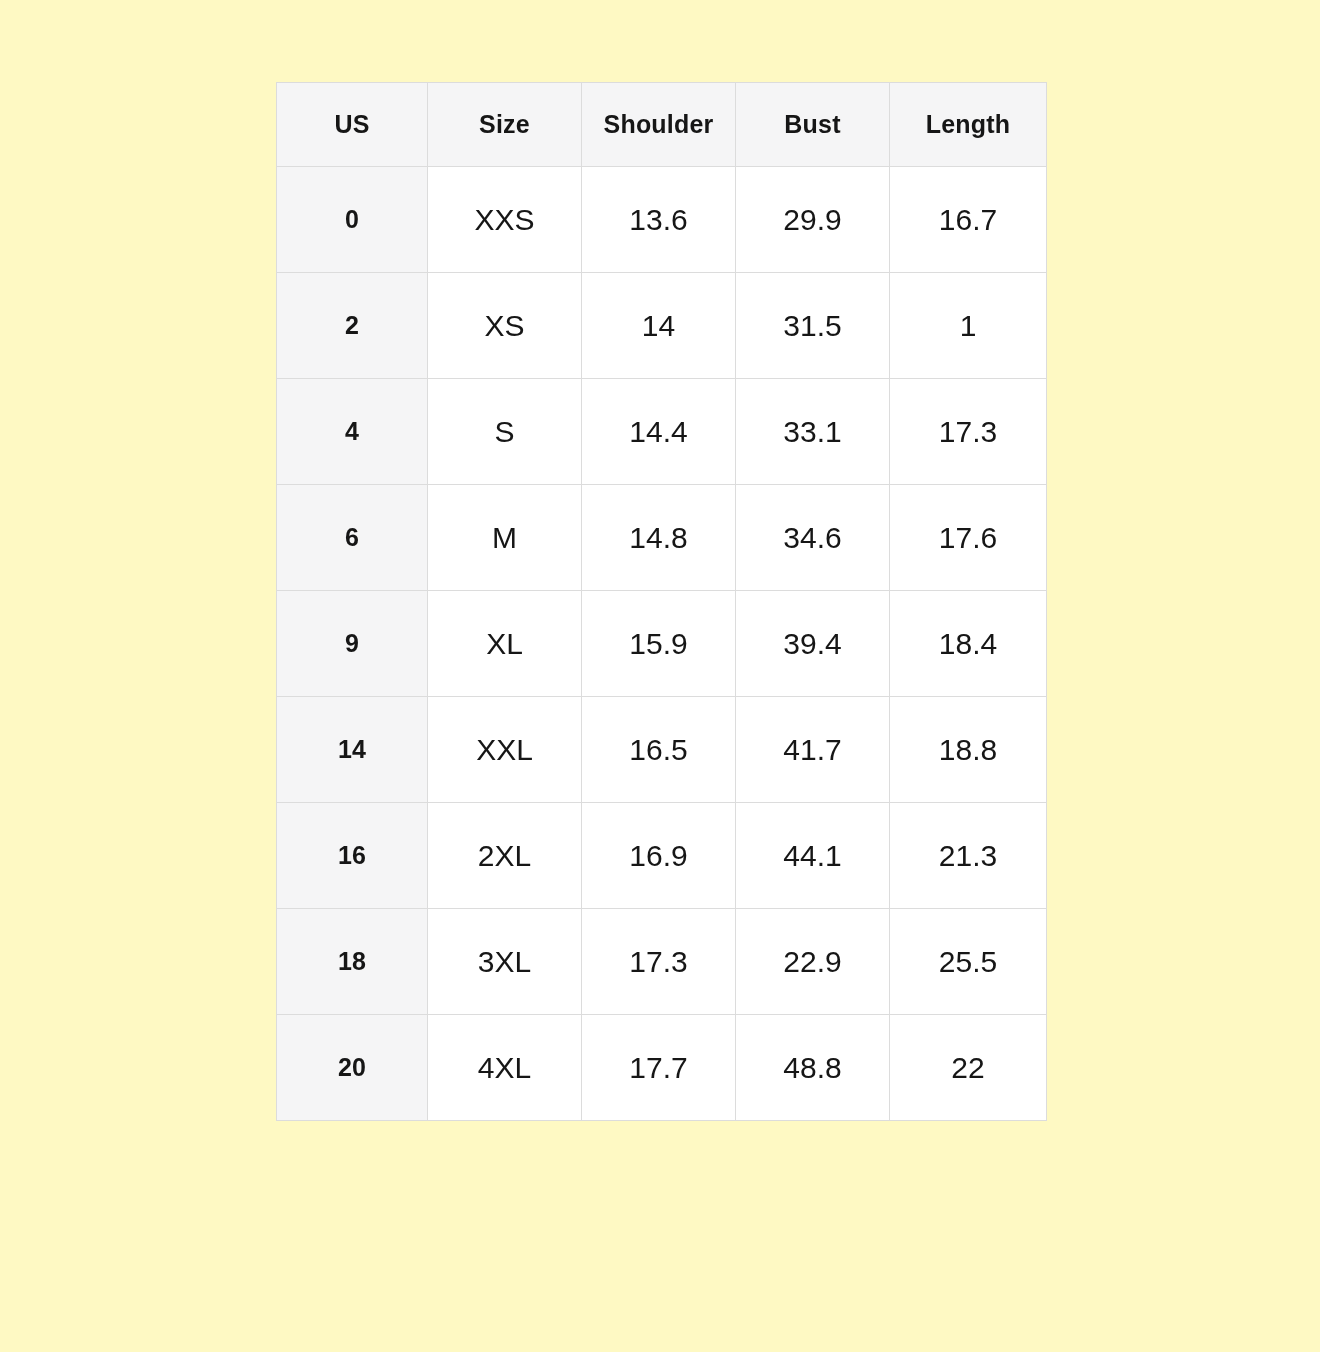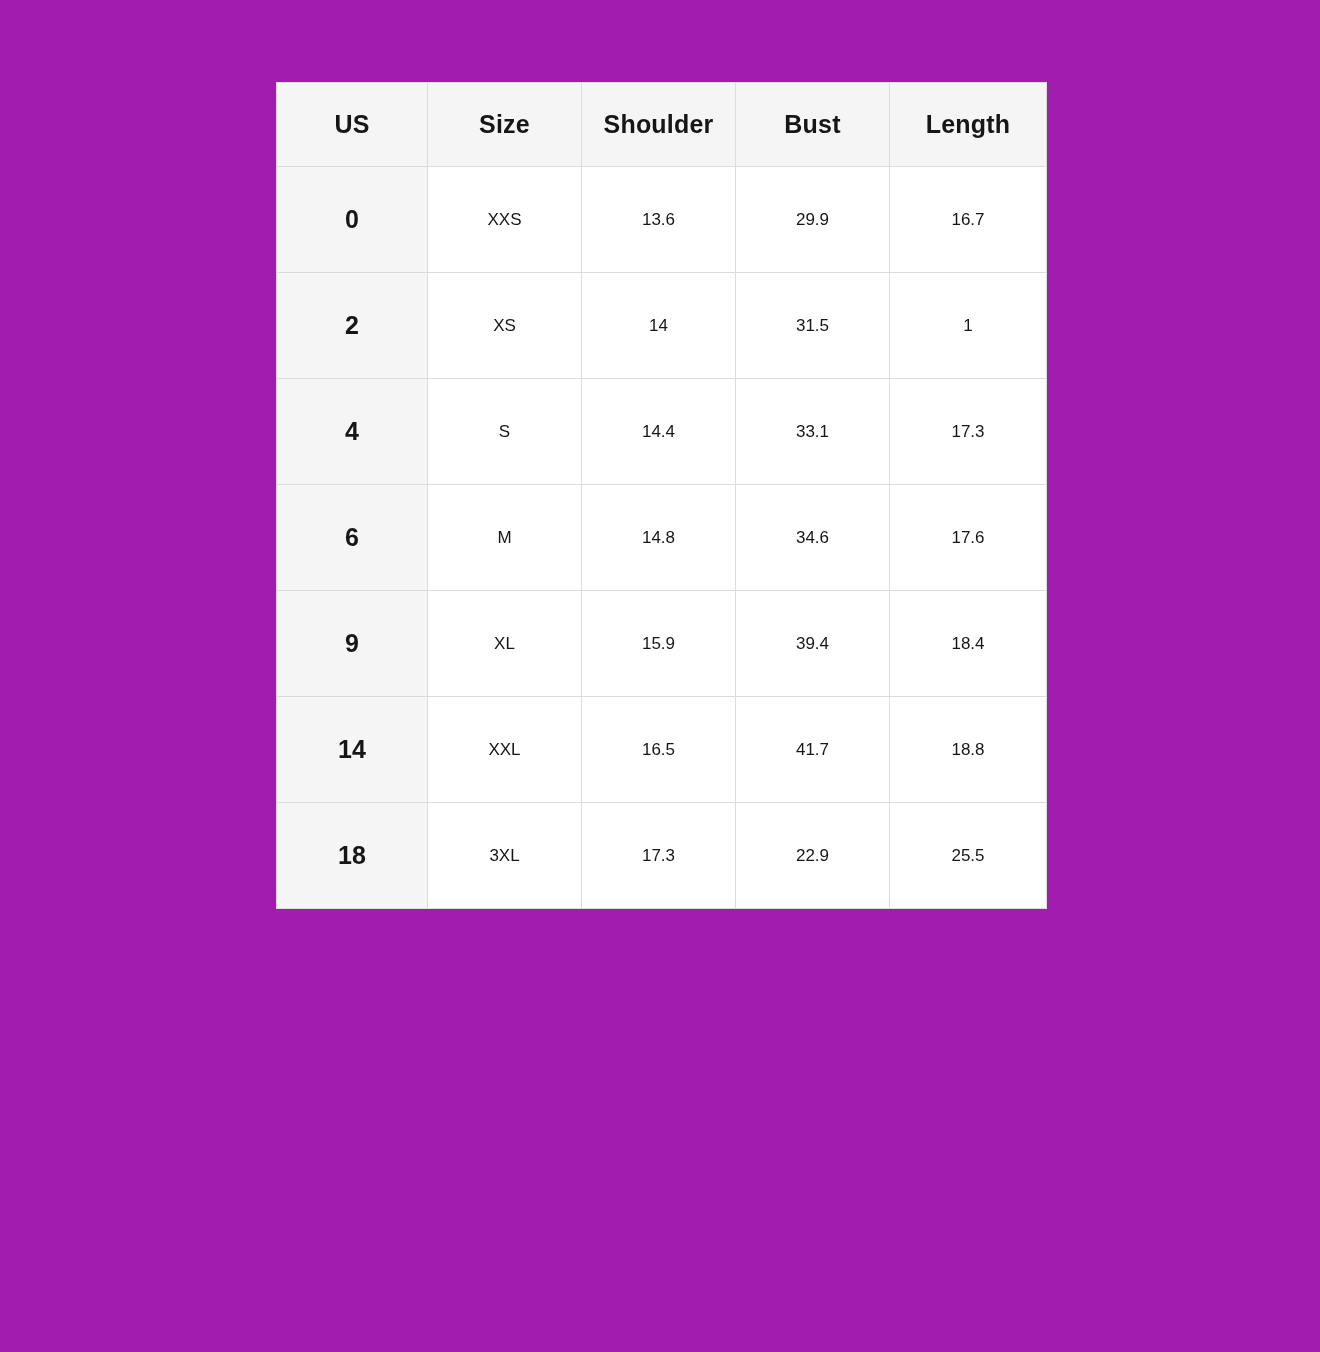--- a/index.html
+++ b/index.html
@@ -4,21 +4,21 @@
 <style>
   html, body {
     margin: 0;
     padding: 0;
     background: #000000;
   }
   .stage {
     position: relative;
     width: 1320px;
     height: 1352px;
-    background: #a21caf;
+    background: #fef9c3;
     overflow: hidden;
     font-family: "Liberation Sans", sans-serif;
   }
   table.size-chart {
     position: absolute;
     left: 276px;
     top: 82px;
     width: 770px;
     border-collapse: collapse;
     table-layout: fixed;
@@ -37,21 +37,21 @@
     height: 83px;
     background: #f5f5f6;
     font-weight: bold;
     font-size: 25px;
     letter-spacing: 0.2px;
   }
   table.size-chart tbody td {
     height: 105px;
     background: #ffffff;
     font-weight: normal;
-    font-size: 17px;
+    font-size: 30px;
   }
   table.size-chart tbody td.row-head {
     background: #f5f5f6;
     font-weight: bold;
     font-size: 25px;
   }
 </style>
 </head>
 <body>
 
@@ -110,21 +110,35 @@
         <td>18.4</td>
       </tr>
       <tr>
         <td class="row-head">14</td>
         <td>XXL</td>
         <td>16.5</td>
         <td>41.7</td>
         <td>18.8</td>
       </tr>
       <tr>
+        <td class="row-head">16</td>
+        <td>2XL</td>
+        <td>16.9</td>
+        <td>44.1</td>
+        <td>21.3</td>
+      </tr>
+      <tr>
         <td class="row-head">18</td>
         <td>3XL</td>
         <td>17.3</td>
         <td>22.9</td>
         <td>25.5</td>
       </tr>
+      <tr>
+        <td class="row-head">20</td>
+        <td>4XL</td>
+        <td>17.7</td>
+        <td>48.8</td>
+        <td>22</td>
+      </tr>
     </tbody>
   </table>
 </div>
 
 </body></html>

